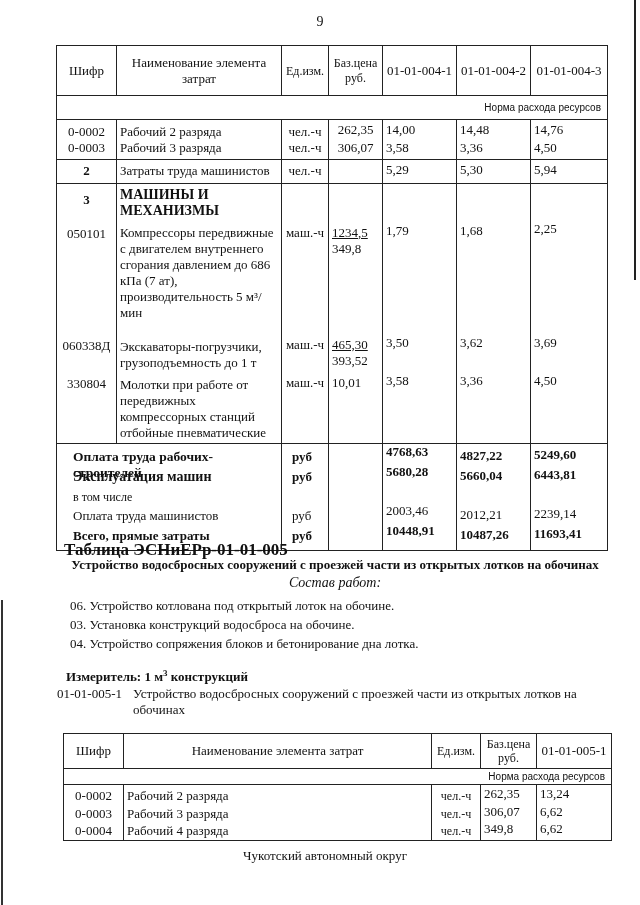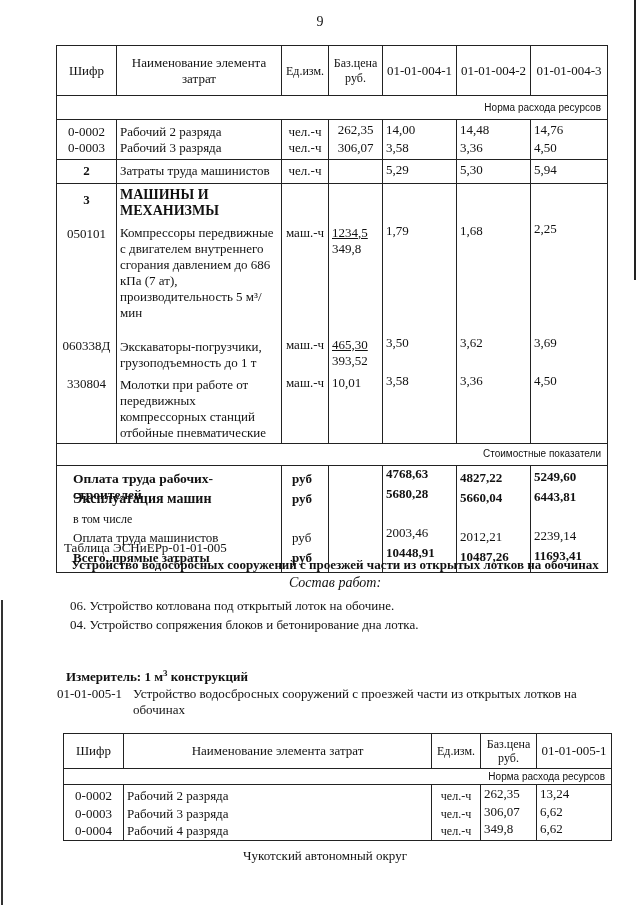--- a/index.html
+++ b/index.html
@@ -17,21 +17,21 @@
   .num { text-align:left; padding-right:5px; }
   .ctr { text-align:center; }
   .bold { font-weight:bold; }
   .nob-top { border-top:none; }
   .nob-bot { border-bottom:none; }
   .u { text-decoration:underline; }
 
   #t1 { left:50px; top:45px; width:551px; }
   #t2 { left:57px; top:733px; width:548px; }
 
-  .title-block { left:64px; top:540px; font-weight:normal; font-size:13px; }
+  .title-block { left:64px; top:540px; font-weight:bold; font-size:17px; }
   .subtitle { left:0; width:640px; top:557px; text-align:center; font-weight:bold; font-size:13px; padding-left:30px; box-sizing:border-box; }
   .sostav { left:0; width:640px; top:575px; text-align:center; font-style:italic; font-size:14px; padding-left:30px; box-sizing:border-box; }
   .works { left:70px; top:596px; font-size:13px; }
   .works div { height:19px; line-height:19px; }
   .meas { left:66px; top:668px; font-weight:bold; font-size:13px; }
   .code-line { left:57px; top:686px; font-size:13px; width:560px; }
   .code-line .c { position:absolute; left:0; top:0; }
   .code-line .d { position:absolute; left:76px; top:0; width:470px; line-height:16px; }
   .footer { left:0; width:640px; top:848px; text-align:center; font-size:13px; padding-left:10px; box-sizing:border-box; }
 </style>
@@ -133,23 +133,20 @@
       <div style="height:112px">1,68</div>
       <div style="height:38px">3,62</div>
       <div style="height:60px">3,36</div>
     </td>
     <td class="num" style="padding-top:37px">
       <div style="height:114px">2,25</div>
       <div style="height:38px">3,69</div>
       <div style="height:60px">4,50</div>
     </td>
   </tr>
-  <tr style="height:22px">
-    <td colspan="7" class="sans-small" style="vertical-align:middle">Стоимостные показатели</td>
-  </tr>
   <tr>
     <td colspan="2" style="padding:5px 0 4px 16px">
       <div class="bold" style="height:20px;font-size:13.5px">Оплата труда рабочих-строителей</div>
       <div class="bold" style="height:20px;font-size:14px">Эксплуатация машин</div>
       <div style="height:19px;font-size:12px">в том числе</div>
       <div style="height:20px">Оплата труда машинистов</div>
       <div class="bold" style="height:18px">Всего, прямые затраты</div>
     </td>
     <td style="padding:5px 0 4px 10px">
       <div class="bold" style="height:20px">руб</div>
@@ -182,20 +179,21 @@
     </td>
   </tr>
 </tbody>
   </table>
 
 <div class="abs title-block">Таблица  ЭСНиЕРр-01-01-005</div>
 <div class="abs subtitle">Устройство водосбросных сооружений с проезжей части из открытых лотков на обочинах</div>
 <div class="abs sostav">Состав работ:</div>
 <div class="abs works">
   <div>06. Устройство котлована под  открытый лоток на обочине.</div>
+  <div>03. Установка конструкций водосброса на обочине.</div>
   <div>04. Устройство сопряжения блоков и бетонирование дна лотка.</div>
 </div>
 <div class="abs meas"><span>Измеритель: 1 м</span><sup style="font-size:9px">3</sup><span> конструкций</span></div>
 <div class="abs code-line">
   <span class="c">01-01-005-1</span>
   <span class="d">Устройство водосбросных сооружений с проезжей части из открытых лотков на обочинах</span>
 </div>
 
 <table id="t2">
   <colgroup>

